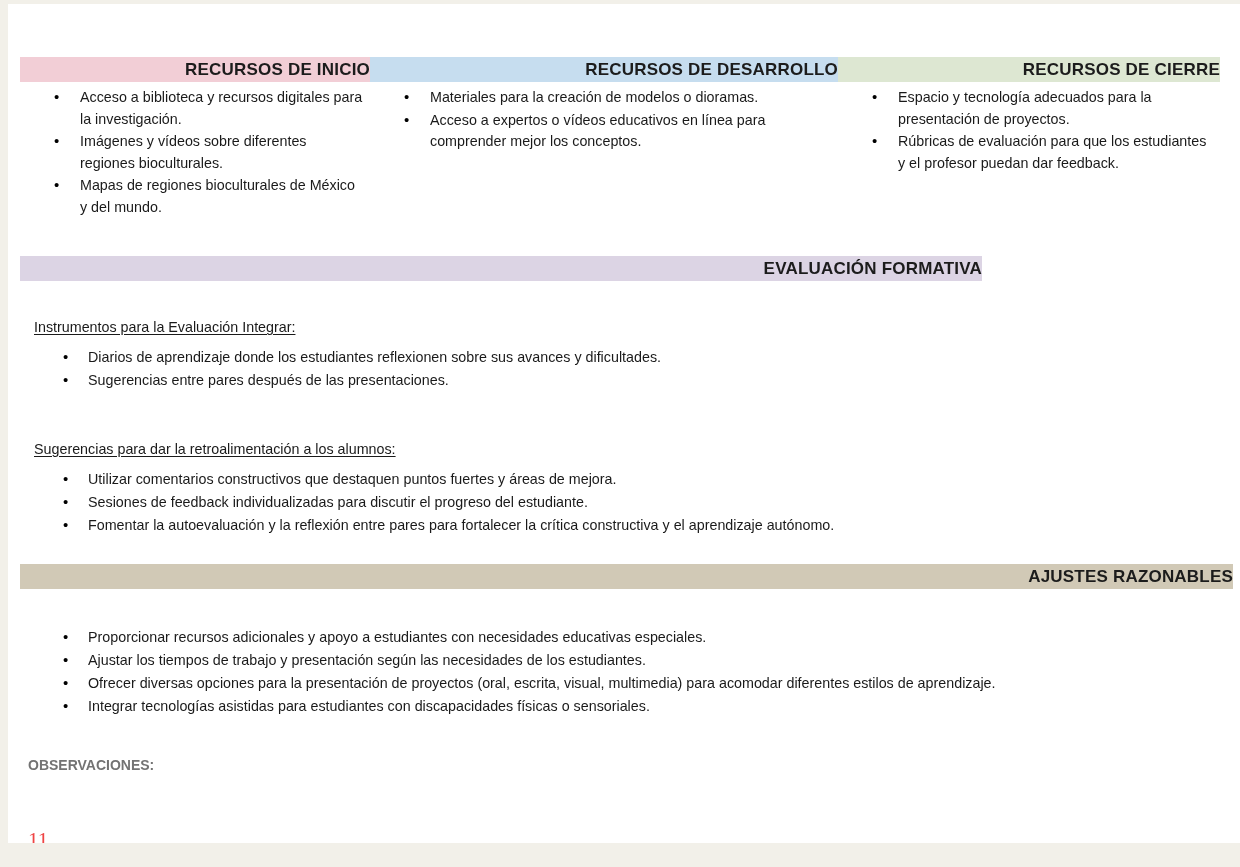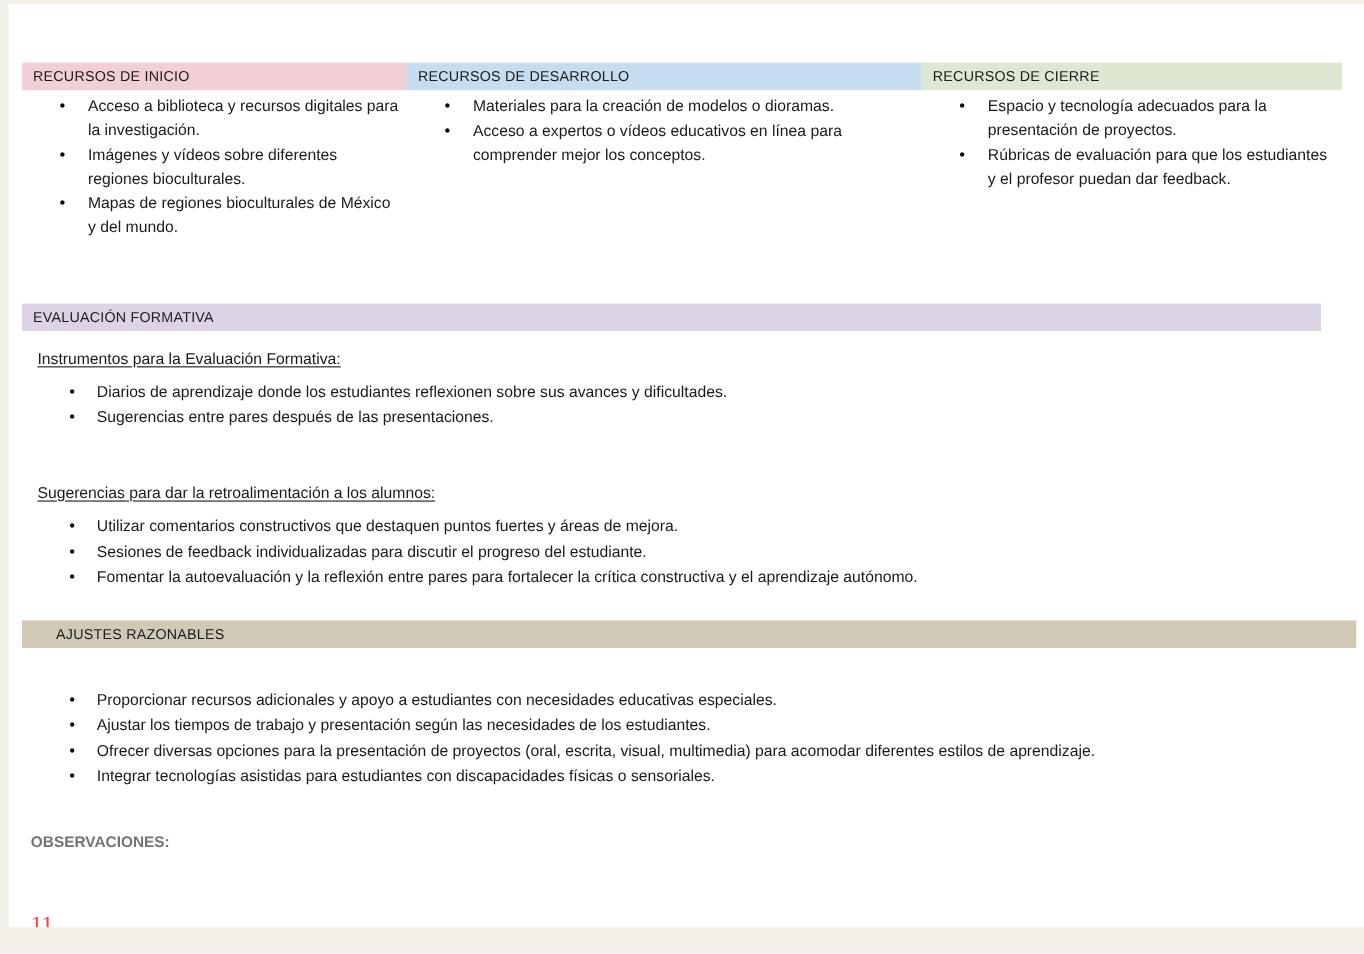--- a/index.html
+++ b/index.html
@@ -23,25 +23,26 @@
     width: 1232px;
     height: 839px;
     background: #ffffff;
     overflow: hidden;
   }
 
   
   .band {
     box-sizing: border-box;
     padding: 4px 0 4px 10px;
-    font-size: 13px;
-    font-weight: normal;
+    font-size: 17px;
+    font-weight: bold;
     letter-spacing: .2px;
     color: #1c1c1c;
     line-height: 17px;
+    text-align: right;
   }
   .band-pink   { background: #f2ced6; }
   .band-blue   { background: #c6ddef; }
   .band-green  { background: #dde7d2; }
   .band-purple { background: #dcd4e4; }
   .band-tan    { background: #d1c9b6; }
 
   
   .resources {
     position: absolute;
@@ -78,21 +79,21 @@
     top: -1px;
     font-size: 15px;
     color: #000;
   }
 
   
   .section-band {
     position: absolute;
     left: 12px;
   }
-  #band-eval { top: 272px; width: 1181px; }
+  #band-eval { top: 252px; width: 962px; }
   #band-ajustes { top: 560px; width: 1213px; padding-left: 31px; }
 
   .subhead {
     position: absolute;
     left: 26px;
     font-size: 14.3px;
     color: #1a1a1a;
     text-decoration: underline;
     text-underline-offset: 2px;
   }
@@ -175,21 +176,21 @@
       <ul class="doc-list">
         <li>Espacio y tecnología adecuados para la presentación de proyectos.</li>
         <li>Rúbricas de evaluación para que los estudiantes y el profesor puedan dar feedback.</li>
       </ul>
     </div>
 
   </div>
 
   <div id="band-eval" class="section-band band band-purple">EVALUACIÓN FORMATIVA</div>
 
-  <div id="sub-instrumentos" class="subhead">Instrumentos para la Evaluación Formativa:</div>
+  <div id="sub-instrumentos" class="subhead">Instrumentos para la Evaluación Integrar:</div>
 
   <ul id="list-instrumentos" class="wide-list">
     <li>Diarios de aprendizaje donde los estudiantes reflexionen sobre sus avances y dificultades.</li>
     <li>Sugerencias entre pares después de las presentaciones.</li>
   </ul>
 
   <div id="sub-sugerencias" class="subhead">Sugerencias para dar la retroalimentación a los alumnos:</div>
 
   <ul id="list-sugerencias" class="wide-list">
     <li>Utilizar comentarios constructivos que destaquen puntos fuertes y áreas de mejora.</li>

